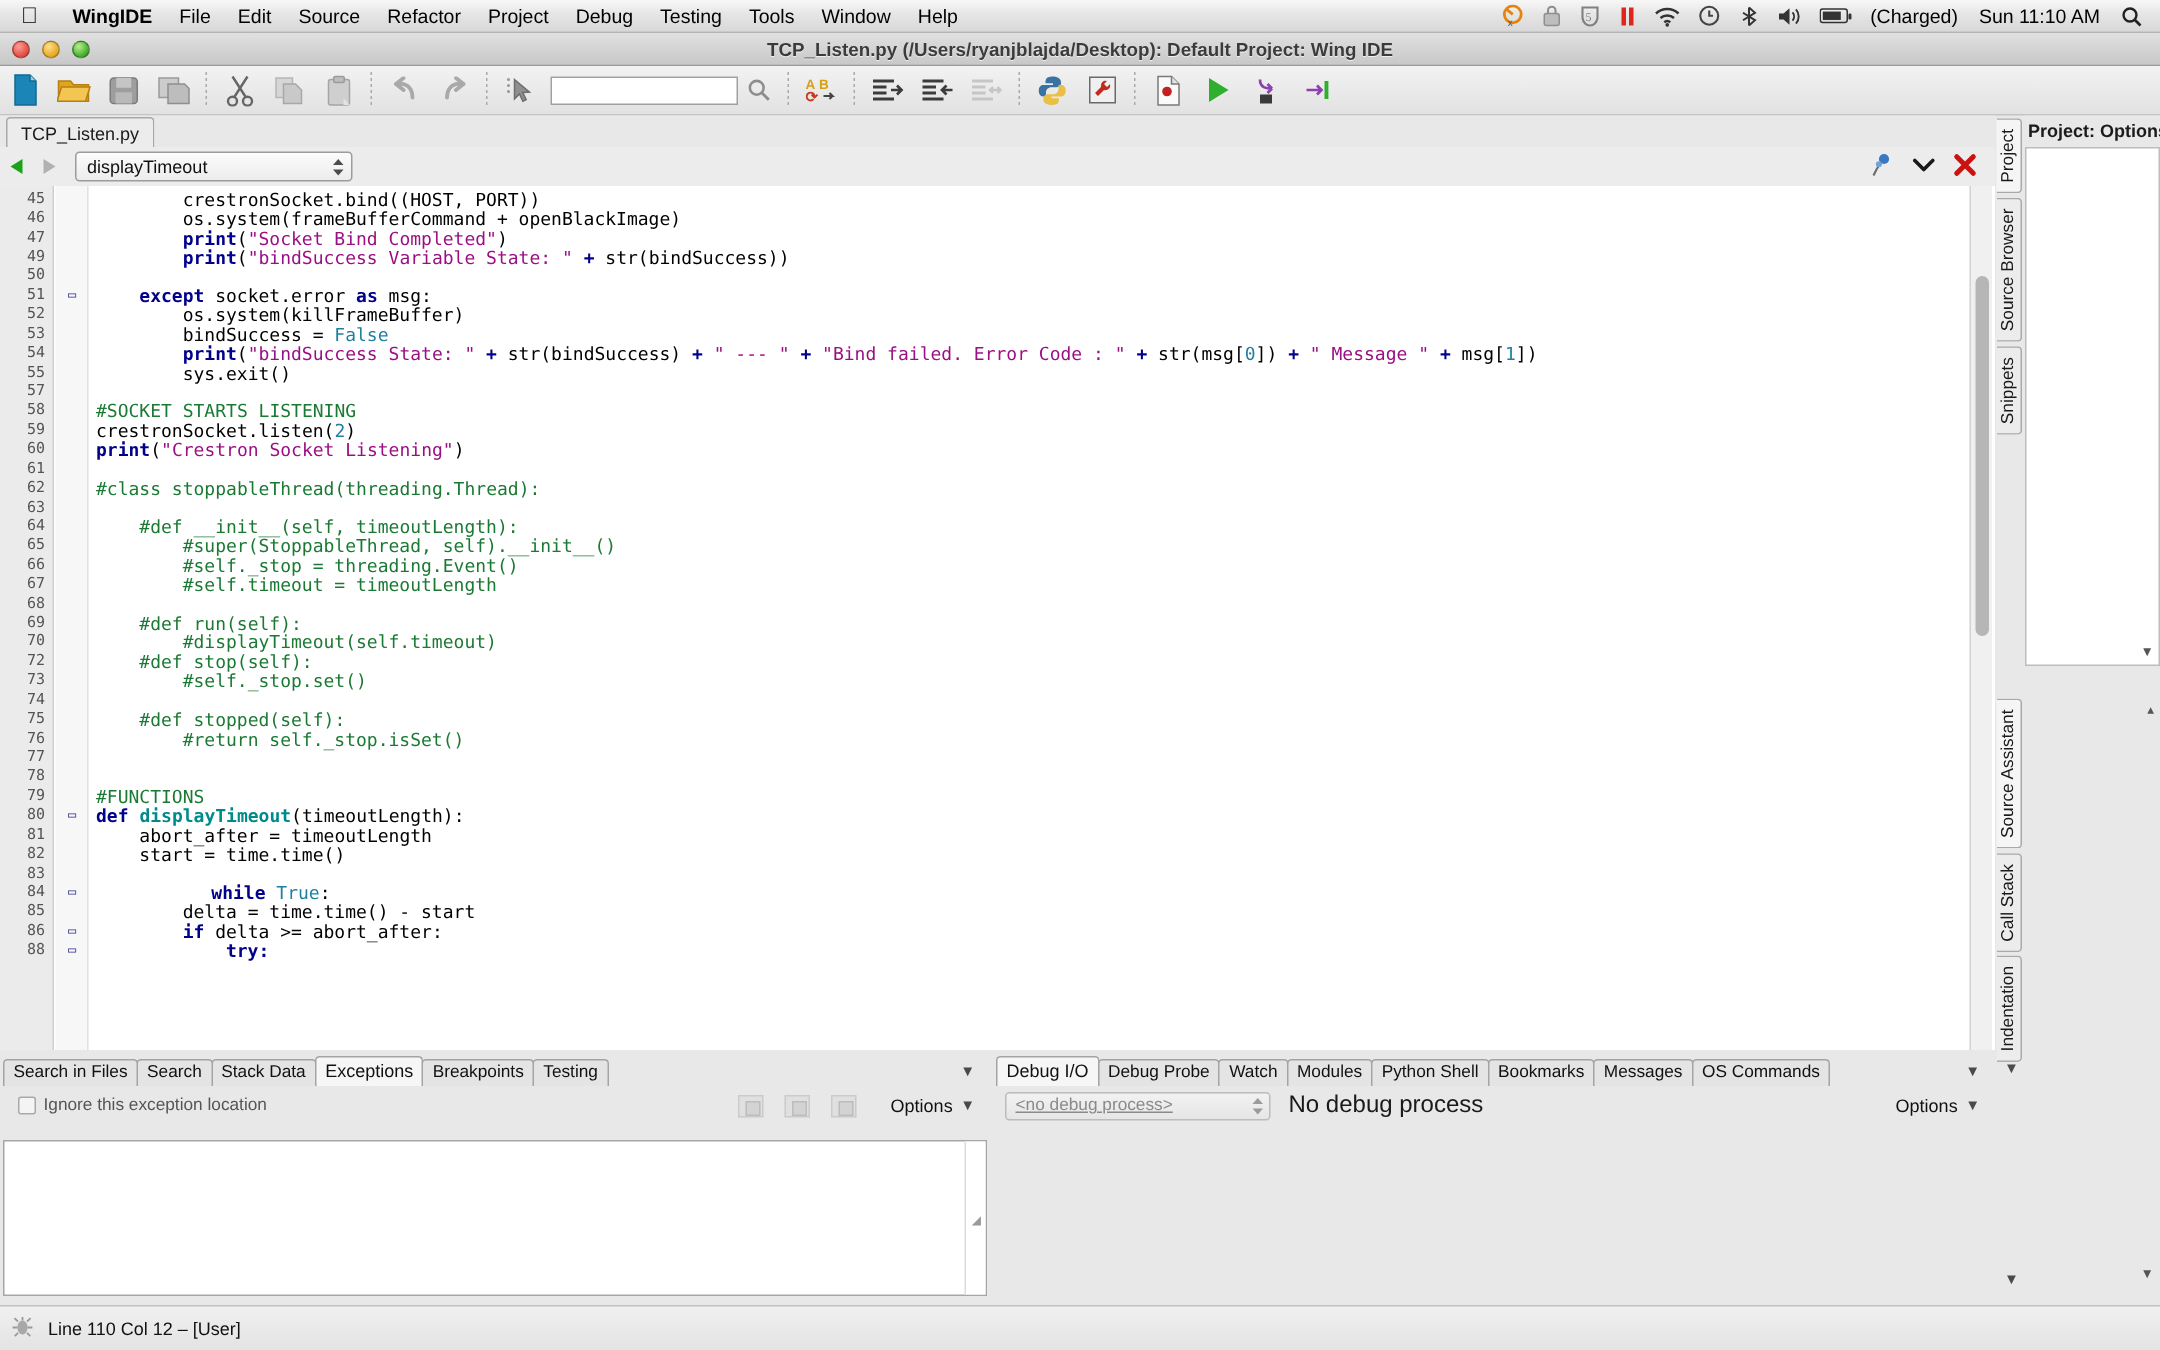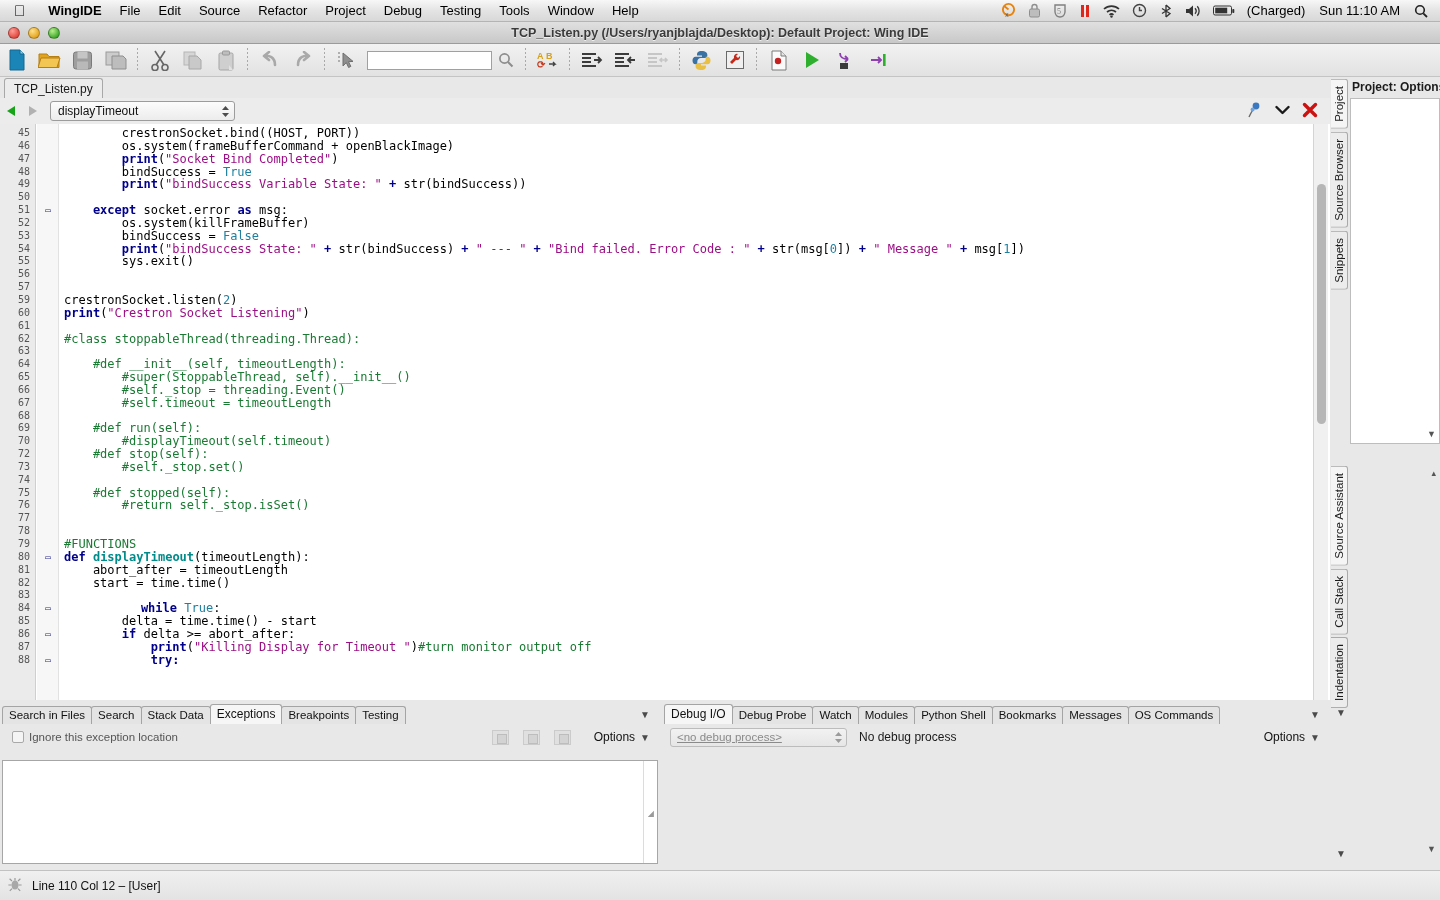--- a/index.html
+++ b/index.html
@@ -197,21 +197,21 @@
     background: #fff; border: 1px solid #a6a6a6;
   }
   #excbox .vsb { position: absolute; right: 0; top: 0; width: 14px; height: 100%; background: #fff; border-left: 1px solid #dcdcdc; }
   #excbox .vsb .ar { position: absolute; right: 3px; top: 48px; font-size: 8px; color: #9a9a9a; }
   #procsel {
     width: 177px; height: 19px; background: linear-gradient(to bottom,#f2f2f2,#e6e6e6);
     border: 1px solid #bcbcbc; border-radius: 3px;
     display: flex; align-items: center; padding: 0 3px 0 6px; font-size: 11.5px; color: #8a8a8a; text-decoration: underline;
   }
   #procsel .pv { flex: 1; }
-  .procstatus { margin-left: 12px; font-size: 12px; color: #1a1a1a; }
+  .procstatus { margin-left: 12px; font-size: 16px; color: #1a1a1a; }
 
   
   #rpanelarrows { position: absolute; left: 1336px; top: 704px; width: 14px; height: 164px; }
 
   
   #statusbar {
     position: absolute; left: 0; top: 870px; width: 1440px; height: 30px;
     background: linear-gradient(to bottom,#f0f0f0,#e3e3e3);
     border-top: 1px solid #c2c2c2;
     display: flex; align-items: center; padding-left: 7px;
@@ -517,30 +517,29 @@
   </div>
 </div>
 
 <div id="codewrap">
   <div id="gutter"></div>
   <div id="foldcol"></div>
   <div id="codelines">
       <div class="cline"><span class="ln">45</span><span class="src" style="left: 121.76px;"><span class="pl">crestronSocket.bind((HOST, PORT))</span></span></div>
       <div class="cline"><span class="ln">46</span><span class="src" style="left: 121.76px;"><span class="pl">os.system(frameBufferCommand + openBlackImage)</span></span></div>
       <div class="cline"><span class="ln">47</span><span class="src" style="left: 121.76px;"><span class="op">print</span><span class="pl">(</span><span class="str">"Socket Bind Completed"</span><span class="pl">)</span></span></div>
-      <div class="cline"><span class="ln">48</span><span class="src" style="left: 121.76px;"><span class="pl">bindSuccess = </span><span class="bn">True</span></span></div>
       <div class="cline"><span class="ln">49</span><span class="src" style="left: 121.76px;"><span class="op">print</span><span class="pl">(</span><span class="str">"bindSuccess Variable State: "</span><span class="op"> + </span><span class="pl">str(bindSuccess))</span></span></div>
       <div class="cline"><span class="ln">50</span><span class="src" style="left: 64px;"></span></div>
       <div class="cline"><span class="ln">51</span><span class="fold" style="font-size: 9px;">▭</span><span class="src" style="left: 92.88px; text-align: right;"><span class="kw">except</span><span class="pl"> socket.error </span><span class="kw">as</span><span class="pl"> msg:</span></span></div>
       <div class="cline"><span class="ln">52</span><span class="src" style="left: 121.76px;"><span class="pl">os.system(killFrameBuffer)</span></span></div>
       <div class="cline"><span class="ln">53</span><span class="src" style="left: 121.76px;"><span class="pl">bindSuccess = </span><span class="bn">False</span></span></div>
       <div class="cline"><span class="ln">54</span><span class="src" style="left: 121.76px;"><span class="op">print</span><span class="pl">(</span><span class="str">"bindSuccess State: "</span><span class="op"> + </span><span class="pl">str(bindSuccess)</span><span class="op"> + </span><span class="str">" --- "</span><span class="op"> + </span><span class="str">"Bind failed. Error Code : "</span><span class="op"> + </span><span class="pl">str(msg[</span><span class="num">0</span><span class="pl">])</span><span class="op"> + </span><span class="str">" Message "</span><span class="op"> + </span><span class="pl">msg[</span><span class="num">1</span><span class="pl">])</span></span></div>
       <div class="cline"><span class="ln">55</span><span class="src" style="left: 121.76px; text-align: right;"><span class="pl">sys.exit()</span></span></div>
-      <div class="cline"><span class="ln">56</span><span class="src" style="left: 64px;"></span></div>
       <div class="cline"><span class="ln">57</span><span class="src" style="left: 64px;"></span></div>
+      <div class="cline"><span class="ln">58</span><span class="src" style="left: 64px;"><span class="cm">#SOCKET STARTS LISTENING</span></span></div>
       <div class="cline"><span class="ln">59</span><span class="src" style="left: 64px;"><span class="pl">crestronSocket.listen(</span><span class="num">2</span><span class="pl">)</span></span></div>
       <div class="cline"><span class="ln">60</span><span class="src" style="left: 64px;"><span class="op">print</span><span class="pl">(</span><span class="str">"Crestron Socket Listening"</span><span class="pl">)</span></span></div>
       <div class="cline"><span class="ln">61</span><span class="src" style="left: 64px;"></span></div>
       <div class="cline"><span class="ln">62</span><span class="src" style="left: 64px;"><span class="cm">#class stoppableThread(threading.Thread):</span></span></div>
       <div class="cline"><span class="ln">63</span><span class="src" style="left: 64px;"></span></div>
       <div class="cline"><span class="ln">64</span><span class="src" style="left: 92.88px;"><span class="cm">#def __init__(self, timeoutLength):</span></span></div>
       <div class="cline"><span class="ln">65</span><span class="src" style="left: 121.76px;"><span class="cm">#super(StoppableThread, self).__init__()</span></span></div>
       <div class="cline"><span class="ln">66</span><span class="src" style="left: 121.76px;"><span class="cm">#self._stop = threading.Event()</span></span></div>
       <div class="cline"><span class="ln">67</span><span class="src" style="left: 121.76px;"><span class="cm">#self.timeout = timeoutLength</span></span></div>
       <div class="cline"><span class="ln">68</span><span class="src" style="left: 64px;"></span></div>
@@ -554,21 +553,20 @@
       <div class="cline"><span class="ln">77</span><span class="src" style="left: 64px;"></span></div>
       <div class="cline"><span class="ln">78</span><span class="src" style="left: 64px;"></span></div>
       <div class="cline"><span class="ln">79</span><span class="src" style="left: 64px;"><span class="cm">#FUNCTIONS</span></span></div>
       <div class="cline"><span class="ln">80</span><span class="fold" style="font-size: 9px;">▭</span><span class="src" style="left: 64px;"><span class="kw">def</span><span class="pl"> </span><span class="fn">displayTimeout</span><span class="pl">(timeoutLength):</span></span></div>
       <div class="cline"><span class="ln">81</span><span class="src" style="left: 92.88px;"><span class="pl">abort_after = timeoutLength</span></span></div>
       <div class="cline"><span class="ln">82</span><span class="src" style="left: 92.88px;"><span class="pl">start = time.time()</span></span></div>
       <div class="cline"><span class="ln">83</span><span class="src" style="left: 64px;"></span></div>
       <div class="cline"><span class="ln">84</span><span class="fold" style="font-size: 9px;">▭</span><span class="src" style="left: 92.88px; padding-left: 48px;"><span class="kw">while</span><span class="pl"> </span><span class="bn">True</span><span class="pl">:</span></span></div>
       <div class="cline"><span class="ln">85</span><span class="src" style="left: 121.76px;"><span class="pl">delta = time.time() - start</span></span></div>
       <div class="cline"><span class="ln">86</span><span class="fold" style="font-size: 9px;">▭</span><span class="src" style="left: 121.76px;"><span class="kw">if</span><span class="pl"> delta &gt;= abort_after:</span></span></div>
-      <div class="cline"><span class="ln">87</span><span class="src" style="left: 150.64px;"><span class="op">print</span><span class="pl">(</span><span class="str">"Killing Display for Timeout "</span><span class="pl">)</span><span class="cm">#turn monitor output off</span></span></div>
       <div class="cline"><span class="ln">88</span><span class="fold" style="font-size: 9px;">▭</span><span class="src" style="left: 150.64px;"><span class="kw">try:</span></span></div>
     </div>
 </div>
 <div id="codescroll">
   <div class="thumb"></div>
 </div>
 
 <div class="vstrip" id="vstrip-top" style="left:1331px; top:79px; height:380px;">
     <div class="vtab active">Project</div>
     <div class="vtab">Source Browser</div>

